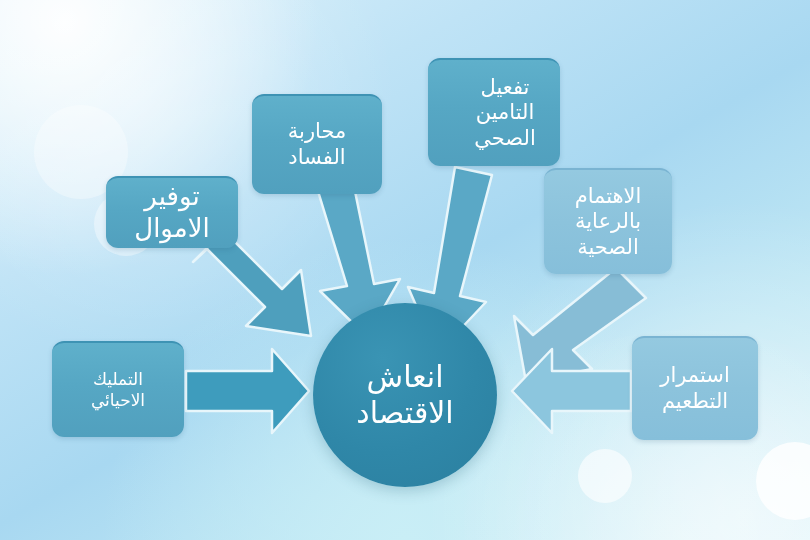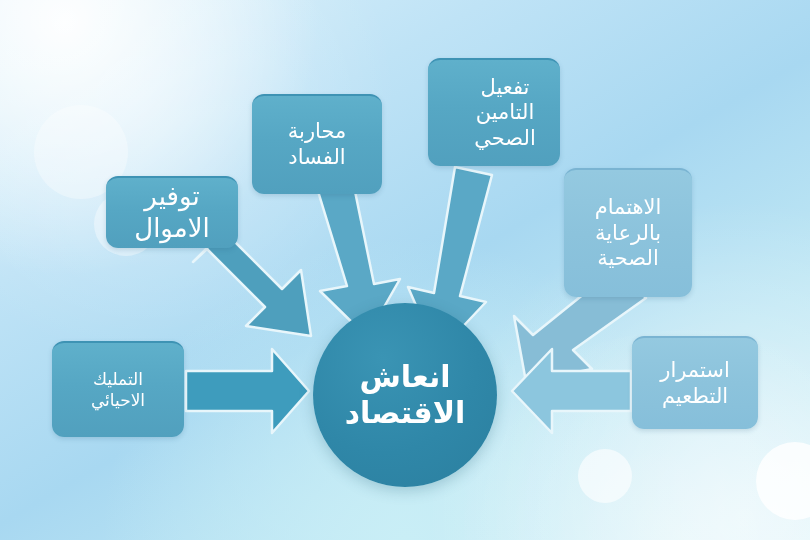--- a/index.html
+++ b/index.html
@@ -66,21 +66,20 @@
     background: radial-gradient(circle at 38% 30%, #3a94b4 0%, #2f87a8 55%, #2b7f9f 100%);
     display: flex;
     align-items: center;
     justify-content: center;
     text-align: center;
     color: #ffffff;
     direction: rtl;
     line-height: 1.2;
     box-shadow: 0 4px 14px rgba(30,90,115,0.25);
     white-space: pre-line;
-    font-weight: bold;
   }
 
   svg.arrows {
     position: absolute;
     left: 0;
     top: 0;
     width: 810px;
     height: 540px;
     pointer-events: none;
   }
@@ -118,23 +117,23 @@
 الاقتصاد</div>
 
   <div class="node dark" style="left:252px; top:62px; width:130px; height:100px; font-size:21px;margin-top:32px;">محاربة
 الفساد</div>
 
   <div class="node dark" style="left:428px; top:58px; width:132px; height:108px; font-size:21px;padding-left:32px;">تفعيل التامين
 الصحي</div>
 
   <div class="node dark" style="left:106px; top:176px; width:132px; height:72px; font-size:26px;">توفير الاموال</div>
 
-  <div class="node light" style="left:564px; top:168px; width:128px; height:129px; font-size:21px;">الاهتمام
+  <div class="node light" style="left:544px; top:168px; width:128px; height:106px; font-size:21px;">الاهتمام
 بالرعاية
 الصحية</div>
 
   <div class="node dark" style="left:52px; top:341px; width:132px; height:96px; font-size:17px;">التمليك
 الاحيائي</div>
 
-  <div class="node light" style="left:632px; top:336px; width:126px; height:93px; font-size:21px;">استمرار
+  <div class="node light" style="left:632px; top:336px; width:126px; height:104px; font-size:21px;">استمرار
 التطعيم</div>
 
 </div>
 
 </body></html>

